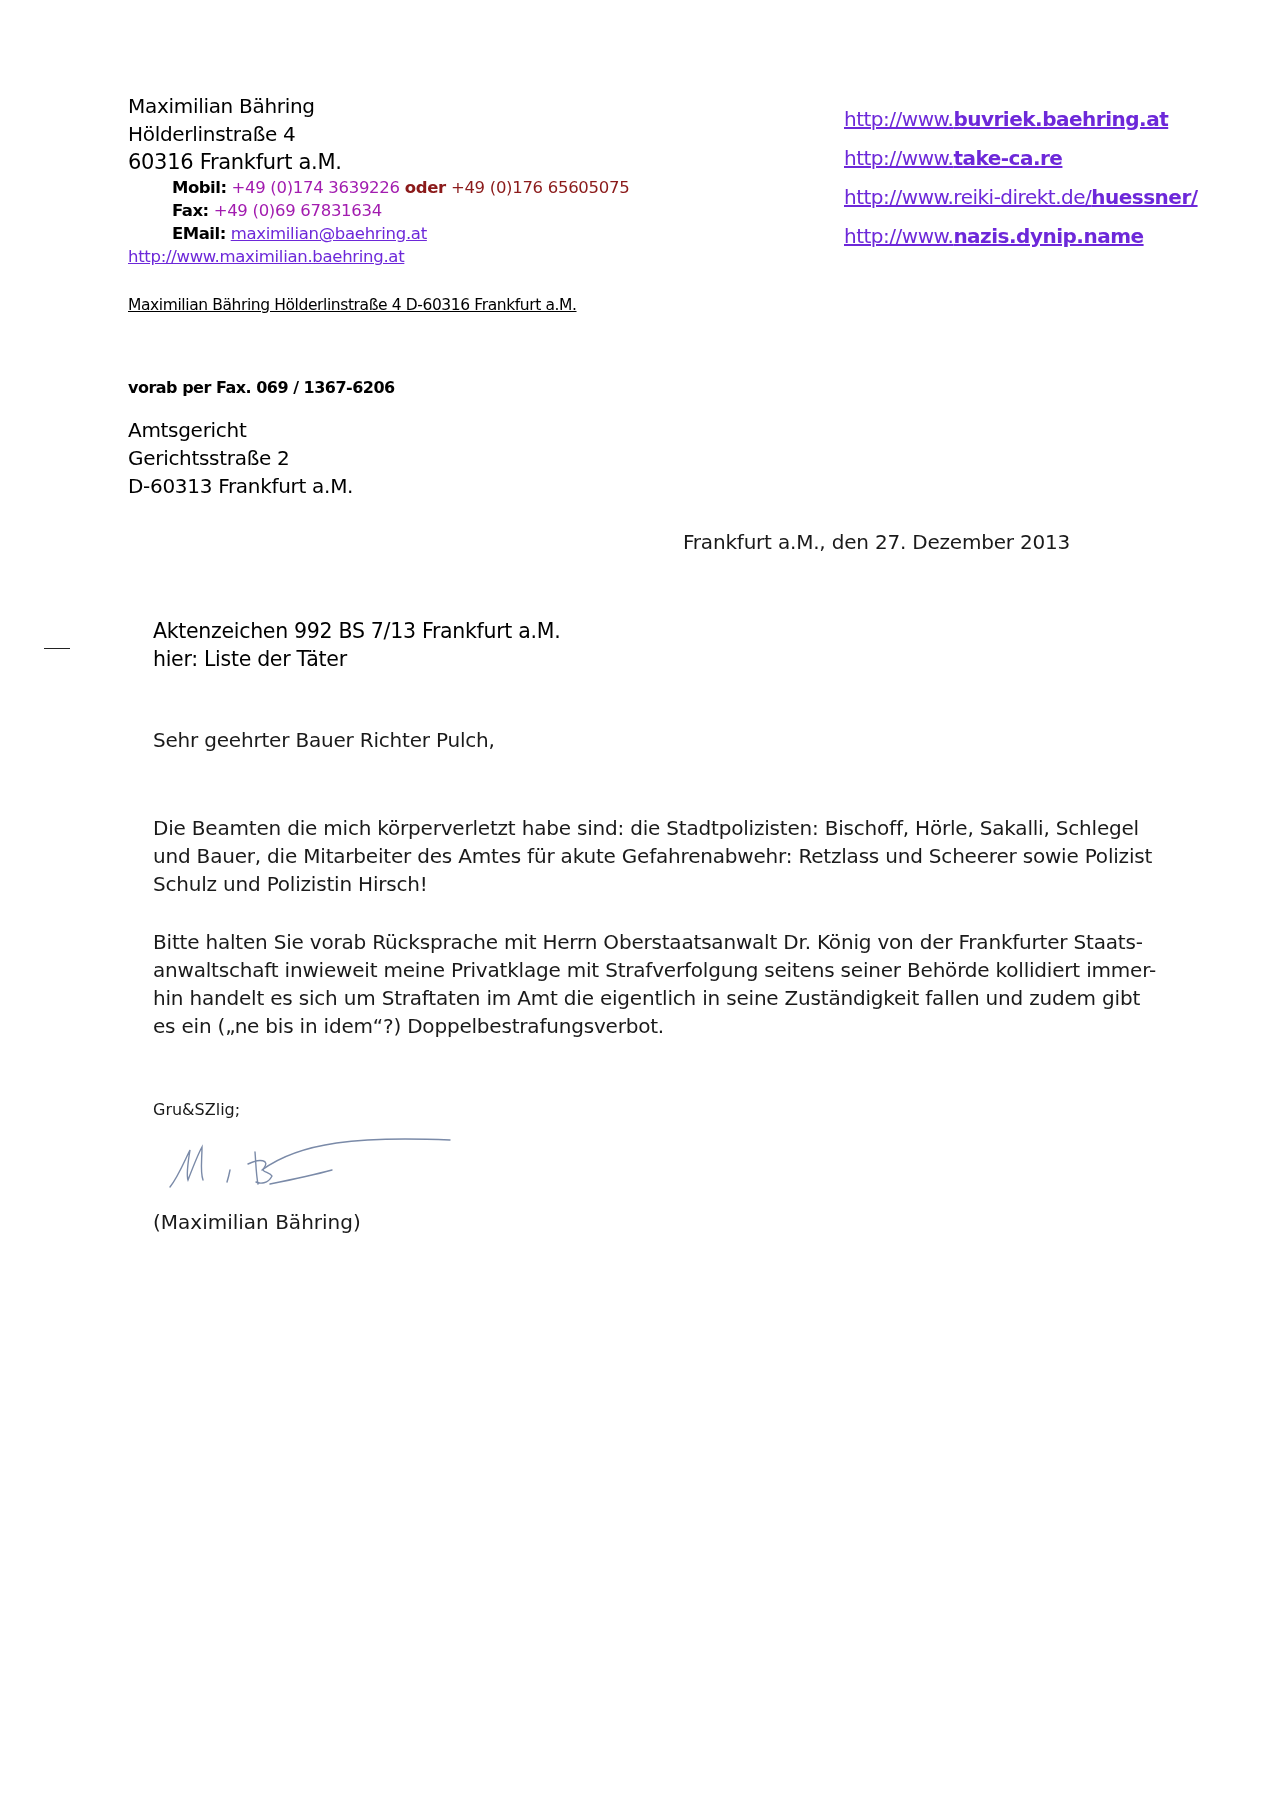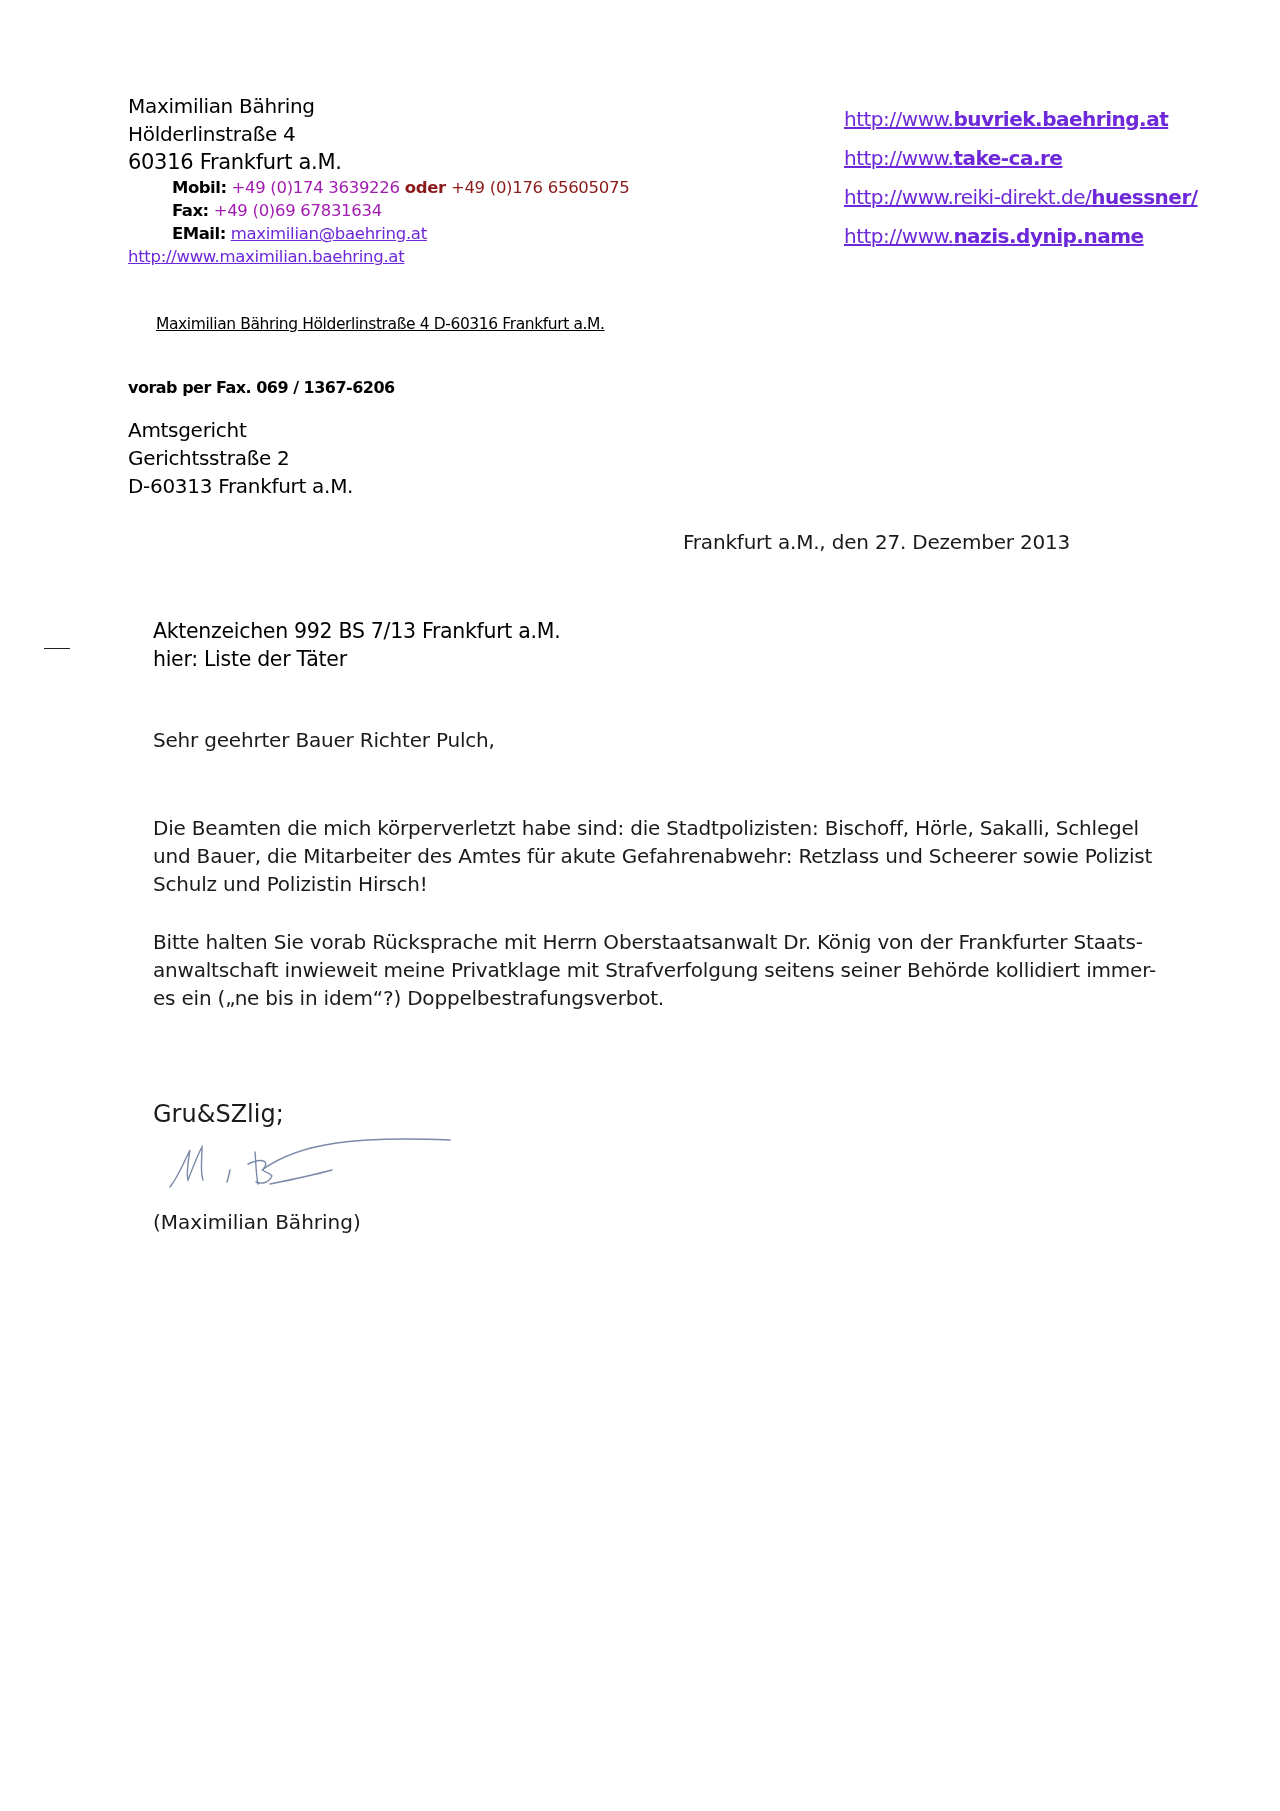--- a/index.html
+++ b/index.html
@@ -48,27 +48,26 @@
       font-size: 20px;
       line-height: 39px;
       font-weight: bold;
       white-space: nowrap;
       letter-spacing: -0.5px;
     }
     .weblinks .wl .thin { font-weight: normal; }
 
     
     .return-addr {
-      left: 128px; top: 315px;
+      left: 128px; top: 296px;
       font-size: 15.5px;
       text-decoration: underline;
       color: #000;
       white-space: nowrap;
       letter-spacing: -0.4px;
-      margin-left: 28px;
     }
 
     .fax-note {
       left: 128px; top: 378px;
       font-size: 16px;
       font-weight: bold;
       color: #000;
       white-space: nowrap;
       letter-spacing: -0.5px;
     }
@@ -117,21 +116,21 @@
       font-size: 20px;
       line-height: 28px;
       letter-spacing: -0.2px;
     }
     .para div { white-space: nowrap; }
     .para1 { top: 814px; }
     .para2 { top: 928px; }
 
     .closing {
       left: 153px; top: 1100px;
-      font-size: 24px;
+      font-size: 16px;
       white-space: nowrap;
     }
 
     .signature {
       left: 160px; top: 1122px;
       width: 300px; height: 80px;
     }
 
     .signer {
       left: 153px; top: 1210px;
@@ -203,20 +202,21 @@
 
 <div class="abs para para1">
   <div>Die Beamten die mich körperverletzt habe sind: die Stadtpolizisten: Bischoff, Hörle, Sakalli, Schlegel</div>
   <div>und Bauer, die Mitarbeiter des Amtes für akute Gefahrenabwehr: Retzlass und Scheerer sowie Polizist</div>
   <div>Schulz und Polizistin Hirsch!</div>
 </div>
 
 <div class="abs para para2">
   <div>Bitte halten Sie vorab Rücksprache mit Herrn Oberstaatsanwalt Dr. König von der Frankfurter Staats-</div>
   <div>anwaltschaft inwieweit meine Privatklage mit Strafverfolgung seitens seiner Behörde kollidiert immer-</div>
+  <div>hin handelt es sich um Straftaten im Amt die eigentlich in seine Zuständigkeit fallen und zudem gibt</div>
   <div>es ein („ne bis in idem“?) Doppelbestrafungsverbot.</div>
 </div>
 
 <div class="abs closing">Gru&amp;SZlig;</div>
 
 <svg class="abs signature" viewBox="0 0 300 80">
   <g fill="none" stroke="#7a8aa8" stroke-width="1.4" stroke-linecap="round">
 
     <path d="M10 65 C 18 55, 24 40, 30 28 C 28 40, 26 52, 28 58 C 33 45, 38 32, 42 25 C 42 38, 40 50, 43 58"></path>
 

